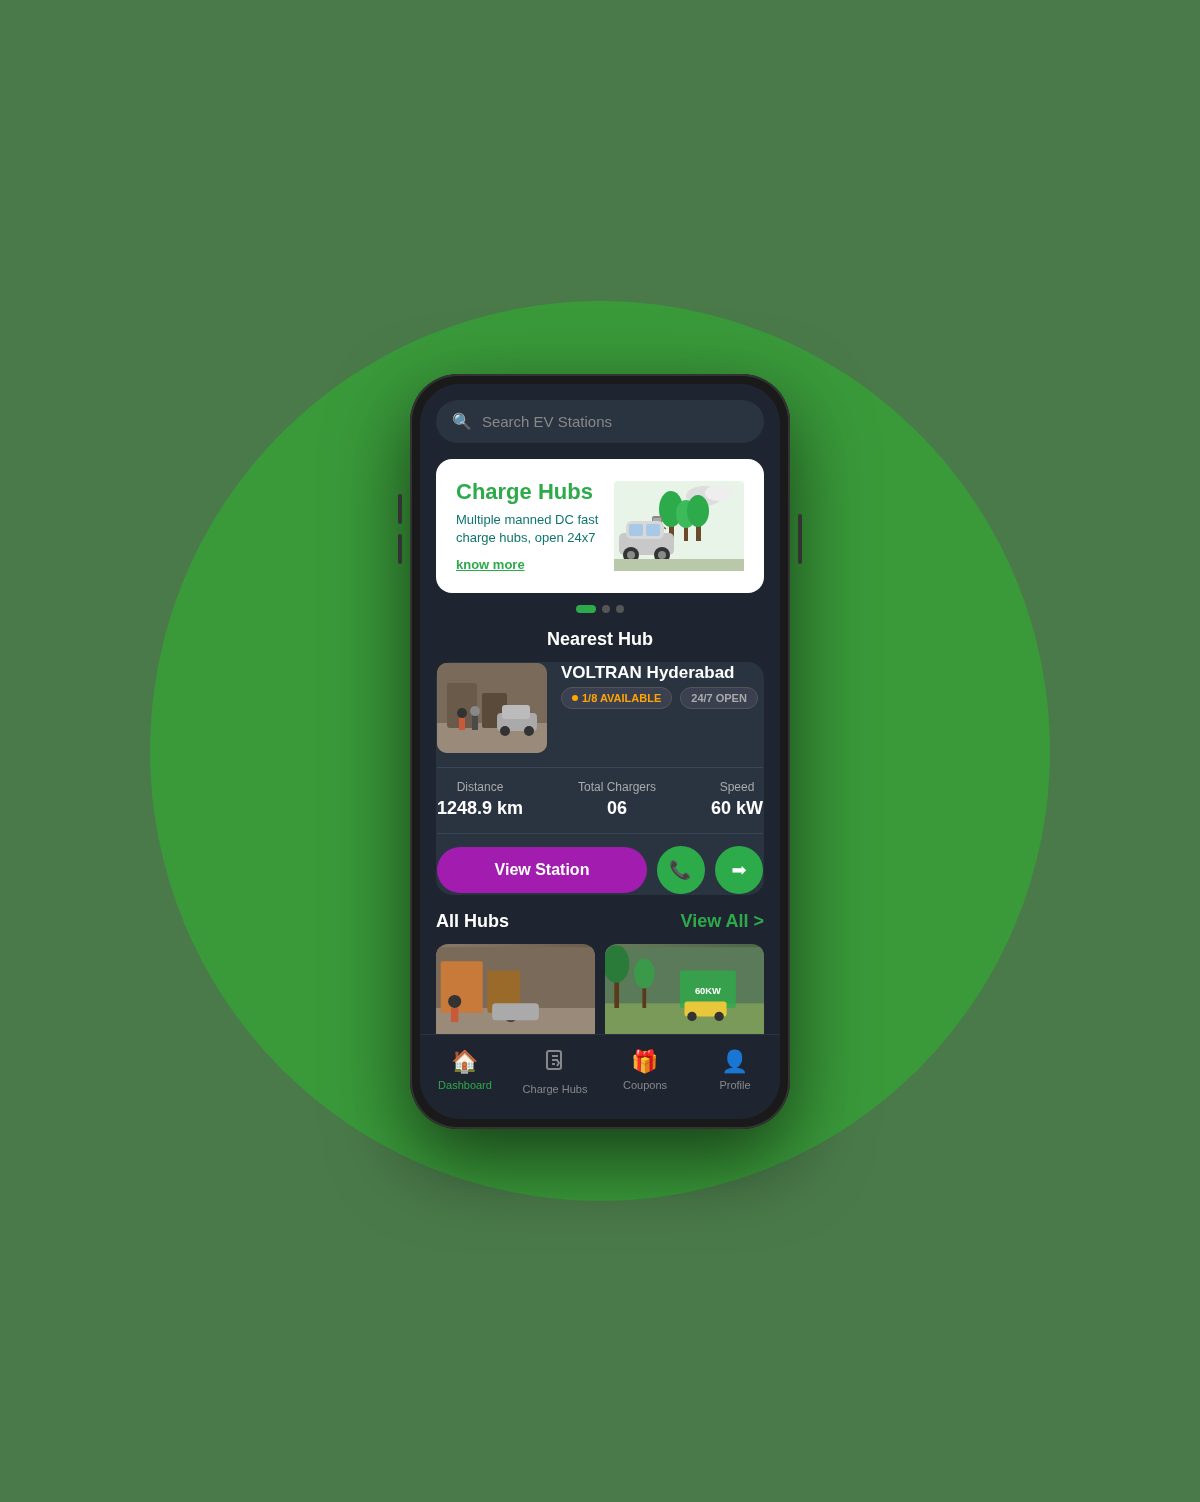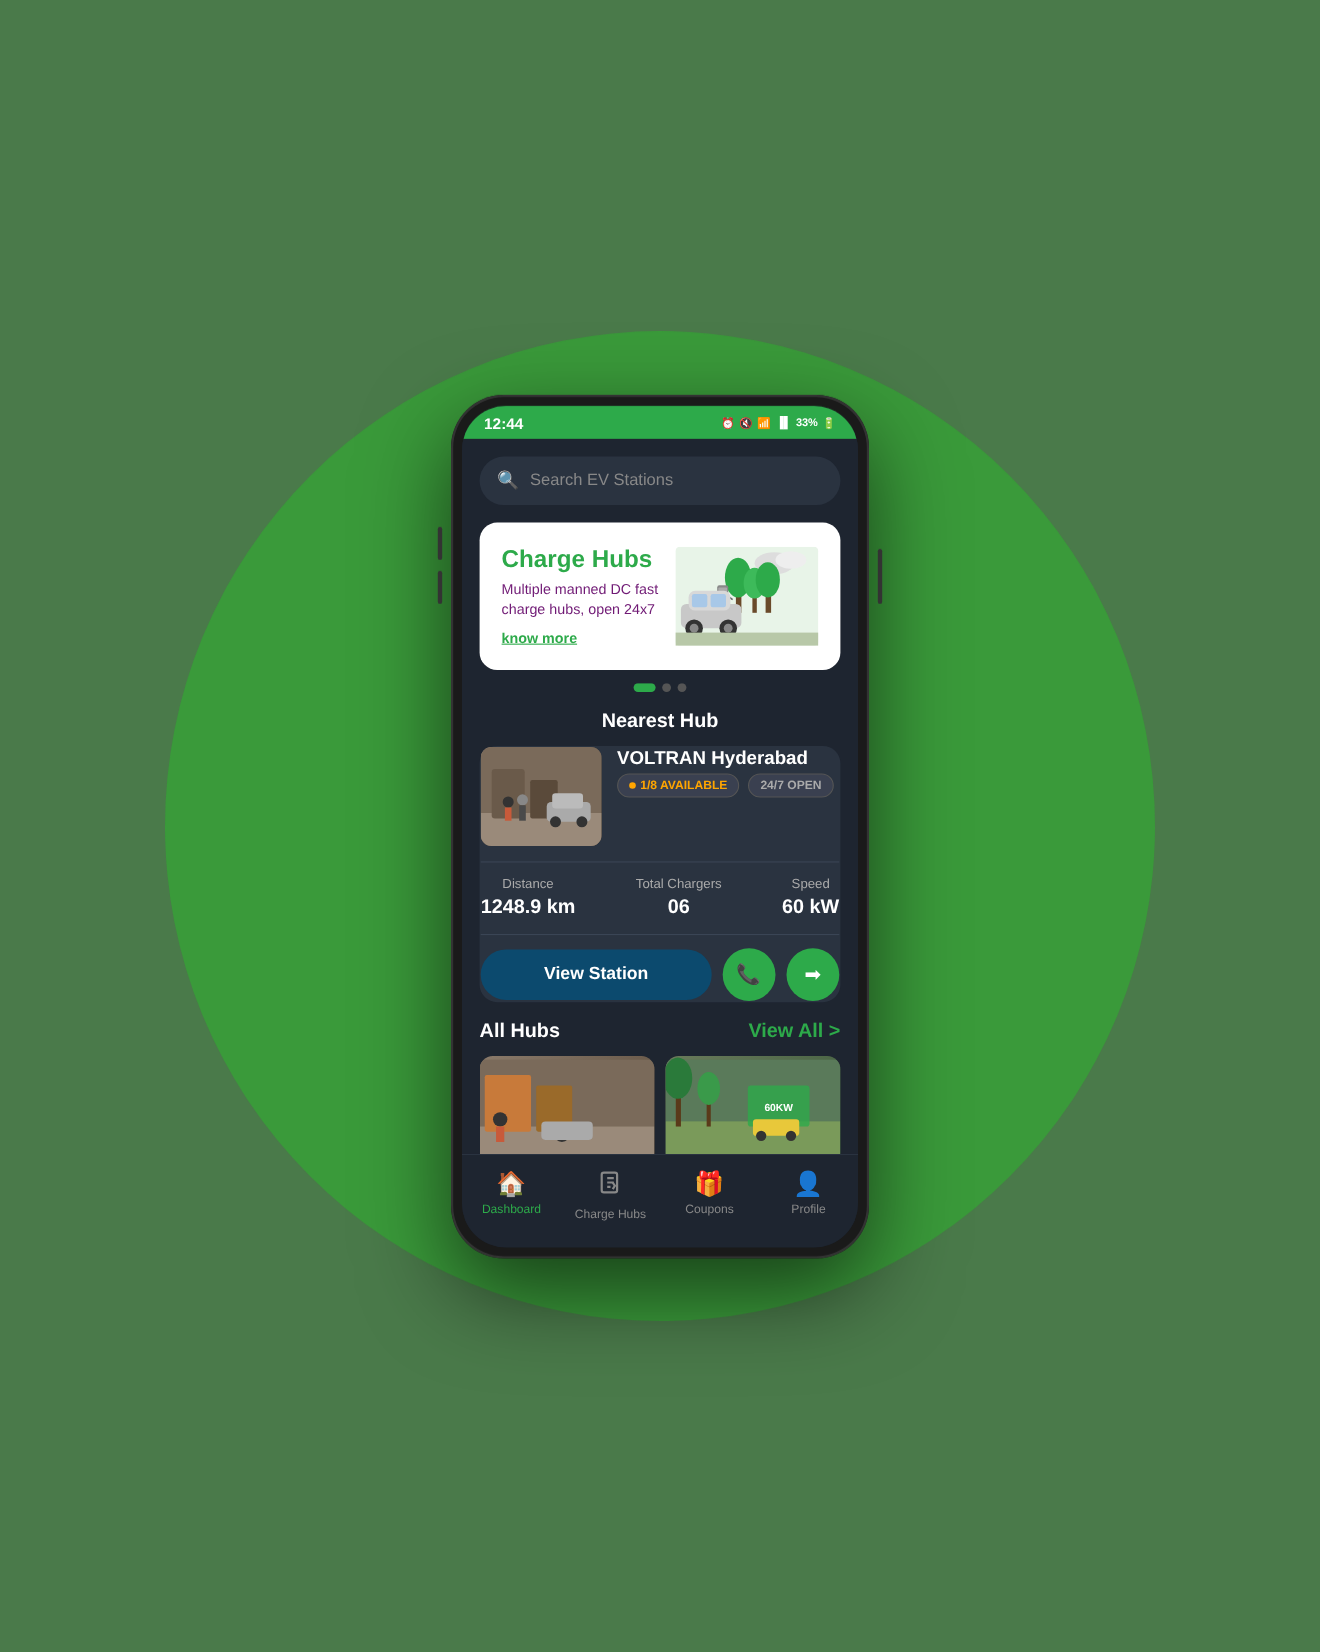--- a/index.html
+++ b/index.html
@@ -77,21 +77,21 @@
       background: white;
       border-radius: 16px;
       padding: 20px;
       display: flex;
       justify-content: space-between;
       align-items: center;
       margin-bottom: 12px;
     }
     .banner-text {}
     .banner-title { color: #2daa4a; font-size: 22px; font-weight: 800; margin-bottom: 6px; }
-    .banner-desc { color: #701a75; font-size: 13px; line-height: 1.4; margin-bottom: 8px; }
+    .banner-desc { color: #0f766e; font-size: 13px; line-height: 1.4; margin-bottom: 8px; }
     .banner-link { color: #2daa4a; font-size: 13px; font-weight: 600; text-decoration: underline; }
 
     
     .car-illustration {
       width: 130px;
       height: 90px;
       flex-shrink: 0;
     }
 
     
@@ -171,21 +171,21 @@
     .stat-label { color: #aaa; font-size: 12px; margin-bottom: 4px; }
     .stat-value { color: white; font-size: 18px; font-weight: 700; }
 
     .hub-actions {
       display: flex;
       gap: 10px;
       align-items: center;
     }
     .btn-view-station {
       flex: 1;
-      background: #0c4a6e;
+      background: #a21caf;
       color: white;
       border: none;
       border-radius: 30px;
       padding: 14px;
       font-size: 16px;
       font-weight: 600;
       cursor: pointer;
     }
     .btn-icon {
       width: 48px;
@@ -305,31 +305,20 @@
 
 <div class="bg-circle"></div>
 
 <div class="phone-outer">
   <div class="side-btn-vol-up"></div>
   <div class="side-btn-vol-down"></div>
   <div class="side-btn-power"></div>
 
   <div class="phone-inner">
 
-    <div class="status-bar">
-      <span class="status-time">12:44</span>
-      <div class="status-icons">
-        <span>⏰</span>
-        <span>🔇</span>
-        <span>📶</span>
-        <span>▐▌</span>
-        <span>33%</span>
-        <span>🔋</span>
-      </div>
-    </div>
 
     <div class="phone-content">
 
       <div class="search-bar">
         <span class="search-icon">🔍</span>
         <span class="search-placeholder">Search EV Stations</span>
       </div>
 
       <div class="banner-card">
         <div class="banner-text">

